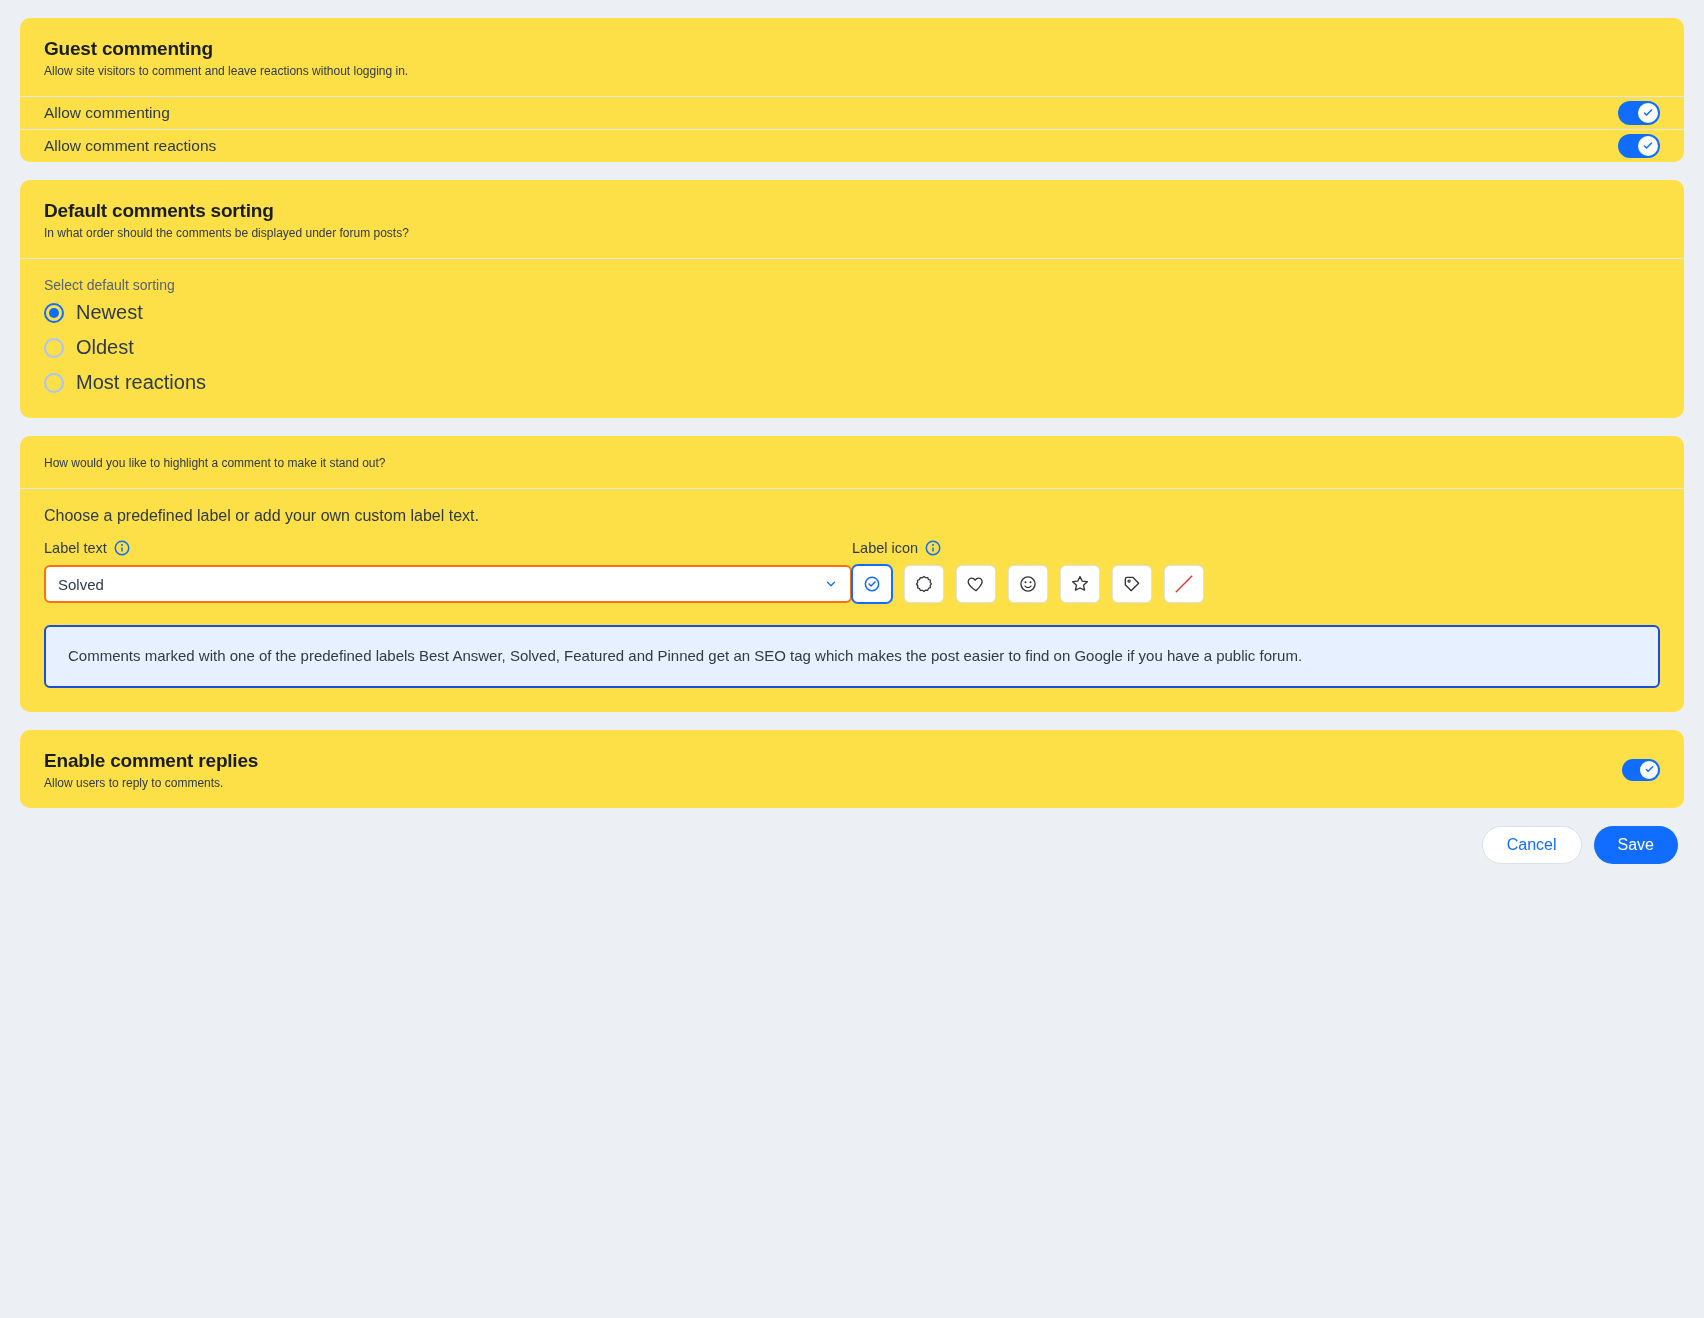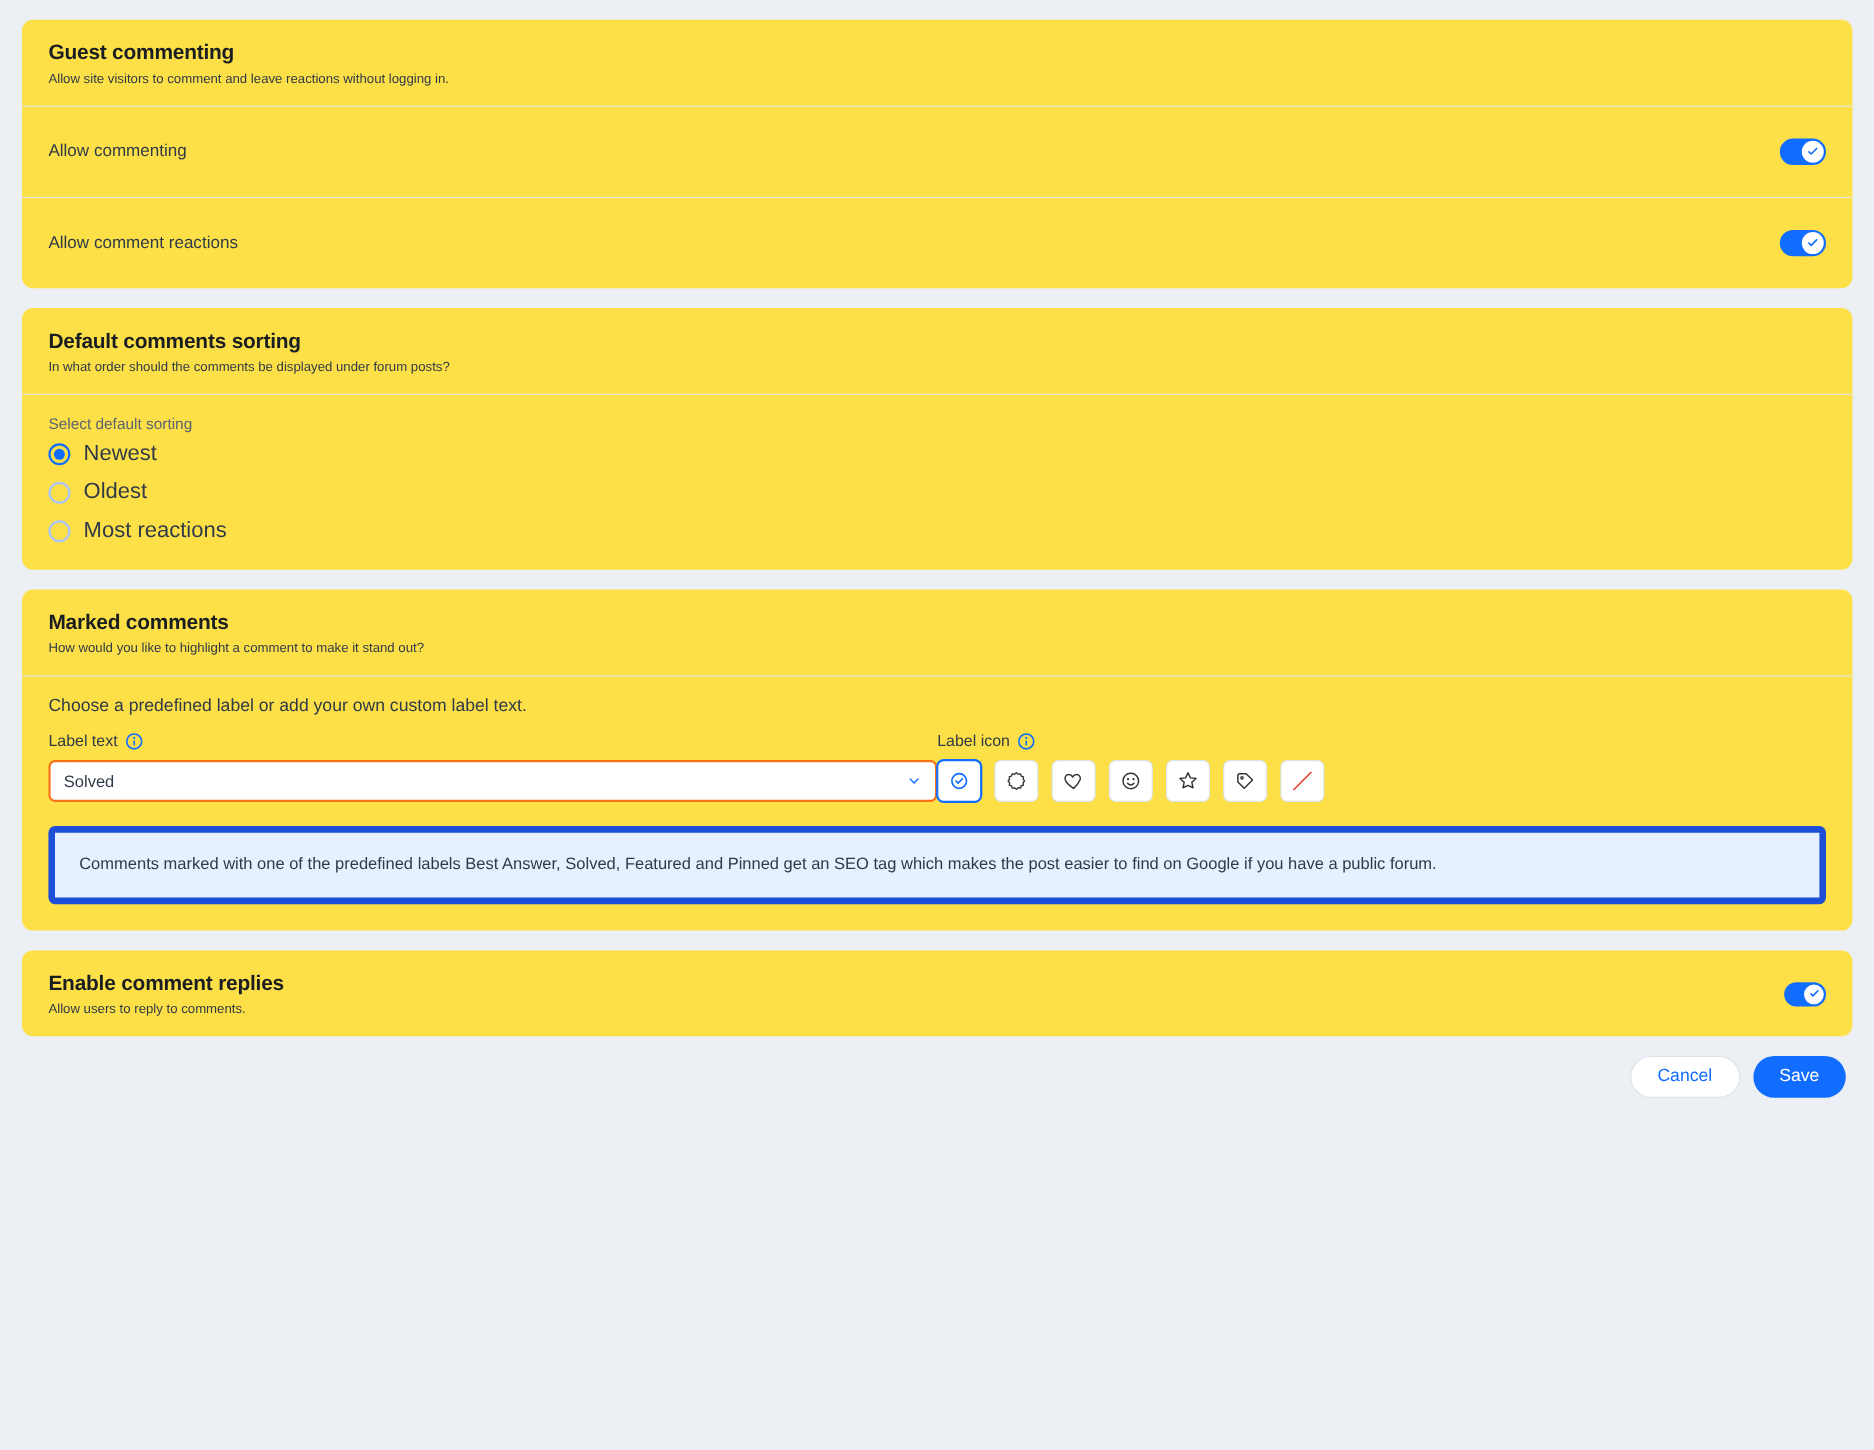--- a/index.html
+++ b/index.html
@@ -29,21 +29,21 @@
   letter-spacing: -0.2px;
 }
 .card-header p {
   font-size: 12px;
   color: #2f3a48;
 }
 .row {
   display: flex;
   align-items: center;
   justify-content: space-between;
-  padding: 29px 24px;
+  padding: 4px 24px;
   border-top: 1px solid #e3e6ea;
 }
 .row-label {
   font-size: 15.5px;
   color: #2f3a48;
 }
 
 .toggle {
   width: 42px;
   height: 24px;
@@ -147,21 +147,21 @@
   justify-content: center;
   cursor: pointer;
   background: #fff;
 }
 .icon-choice.selected {
   border-color: #116dff;
   box-shadow: 0 0 0 1px #116dff;
 }
 .notice {
   background: #e6f0ff;
-  border: 6px solid #1d4ed8;
+  border: 2px solid #1d4ed8;
   border-radius: 6px;
   padding: 18px 22px;
   margin-top: 22px;
   font-size: 15px;
   color: #2f3a48;
   line-height: 1.5;
 }
 
 .card-header.with-toggle {
   display: flex;
@@ -252,21 +252,20 @@
         <div class="radio-item">
           <div class="radio-circle unselected"></div>
           <div class="radio-label">Most reactions</div>
         </div>
       </div>
     </div>
   </div>
 
   <div class="card">
     <div class="card-header">
-      <h2>Marked comments</h2>
       <p>How would you like to highlight a comment to make it stand out?</p>
     </div>
     <div class="subsection">
       <div style="font-size:16px;color:#2f3a48;">Choose a predefined label or add your own custom label text.</div>
 
       <div class="fields-row">
         <div class="field-col">
           <div class="field-label">
             <span>Label text</span>
             <span class="info-icon">

